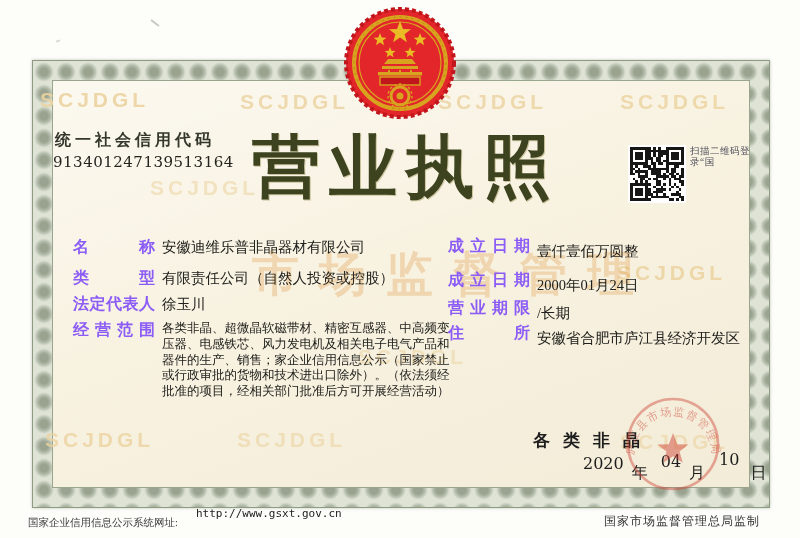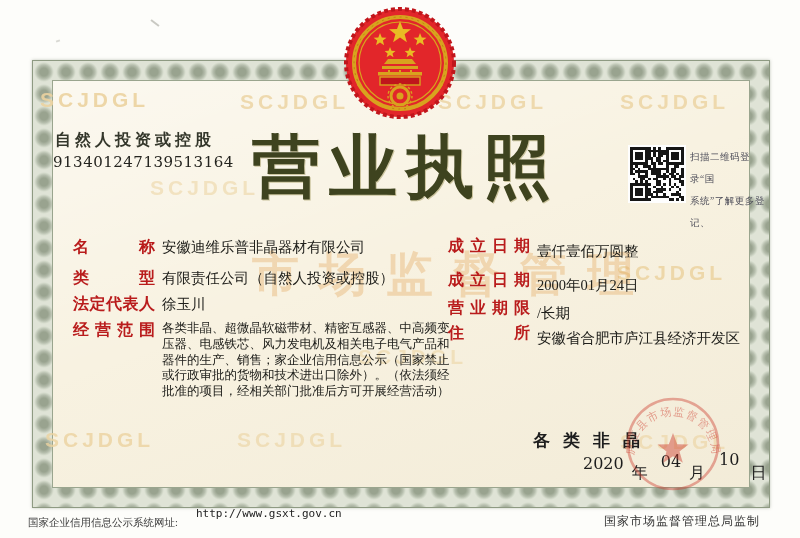--- a/index.html
+++ b/index.html
@@ -68,27 +68,27 @@
   .emblem{position:absolute;left:344px;top:6px;width:112px;height:118px;z-index:3;}
   
   #qr{
     position:absolute;left:630px;top:147px;width:54px;height:54px;z-index:2;
     display:grid;grid-template-columns:repeat(21,1fr);grid-template-rows:repeat(21,1fr);
     background:#fefefe;box-shadow:0 0 0 2px #fefefe;
   }
   .qc{background:#161616;}
   .qr-caption{
     position:absolute;left:690px;top:146px;width:84px;z-index:2;
-    font-size:9.5px;line-height:22px;color:#4c4c58;letter-spacing:.5px;
+    font-size:9.5px;line-height:11px;color:#4c4c58;letter-spacing:.5px;
   }
   
   .frow{position:absolute;z-index:2;}
   .flabel{
     display:inline-block;width:82px;
-    font-size:16px;font-weight:600;color:#b91c1c;
+    font-size:16px;font-weight:600;color:#8b5cf6;
     text-align:justify;text-align-last:justify;vertical-align:top;
   }
   .fvalue{
     display:inline-block;vertical-align:top;margin-top:1px;
     font-size:14.5px;color:#20201c;
   }
   .lrow .flabel{position:absolute;left:73px;}
   .lrow .fvalue{position:absolute;left:162px;width:300px;}
   .rrow .flabel{position:absolute;left:448px;}
   .rrow .fvalue{position:absolute;left:537px;width:230px;margin-top:6px;}
@@ -160,21 +160,21 @@
   <rect x="66" y="64" width="2" height="2.5" fill="#d8a31e"></rect>
 
   <circle cx="56" cy="90" r="9" fill="none" stroke="#d8a31e" stroke-width="3"></circle>
   <circle cx="56" cy="90" r="3.5" fill="#d8a31e"></circle>
   <circle cx="56" cy="90" r="12" fill="none" stroke="#d8a31e" stroke-width="1.4" stroke-dasharray="2.5 2.5"></circle>
 
   <path d="M14 78 Q30 100 46 102" fill="none" stroke="#d8a31e" stroke-width="2.5"></path>
   <path d="M98 78 Q82 100 66 102" fill="none" stroke="#d8a31e" stroke-width="2.5"></path>
 </svg>
 
-<div class="credit-label">自然人投资或控股</div>
+<div class="credit-label">统一社会信用代码</div>
 <div class="credit-code">913401247139513164</div>
 <div class="title">营业执照</div>
 
 <div id="qr">
     <div class="qc"></div>
     <div class="qc"></div>
     <div class="qc"></div>
     <div class="qc"></div>
     <div class="qc"></div>
     <div class="qc"></div>
@@ -609,21 +609,20 @@
     <div></div>
     <div class="qc"></div>
     <div class="qc"></div>
     <div></div>
     <div class="qc"></div>
     <div></div>
     <div class="qc"></div>
   </div>
 <div class="qr-caption">
   <div>扫描二维码登录“国</div>
-  <div>系统”了解更多登记、</div>
 </div>
 
 <div class="frow lrow lrow1">
   <span class="flabel">名称</span>
   <span class="fvalue">安徽迪维乐普非晶器材有限公司</span>
 </div>
 <div class="frow lrow lrow2">
   <span class="flabel">类型</span>
   <span class="fvalue">有限责任公司（自然人投资或控股）</span>
 </div>

